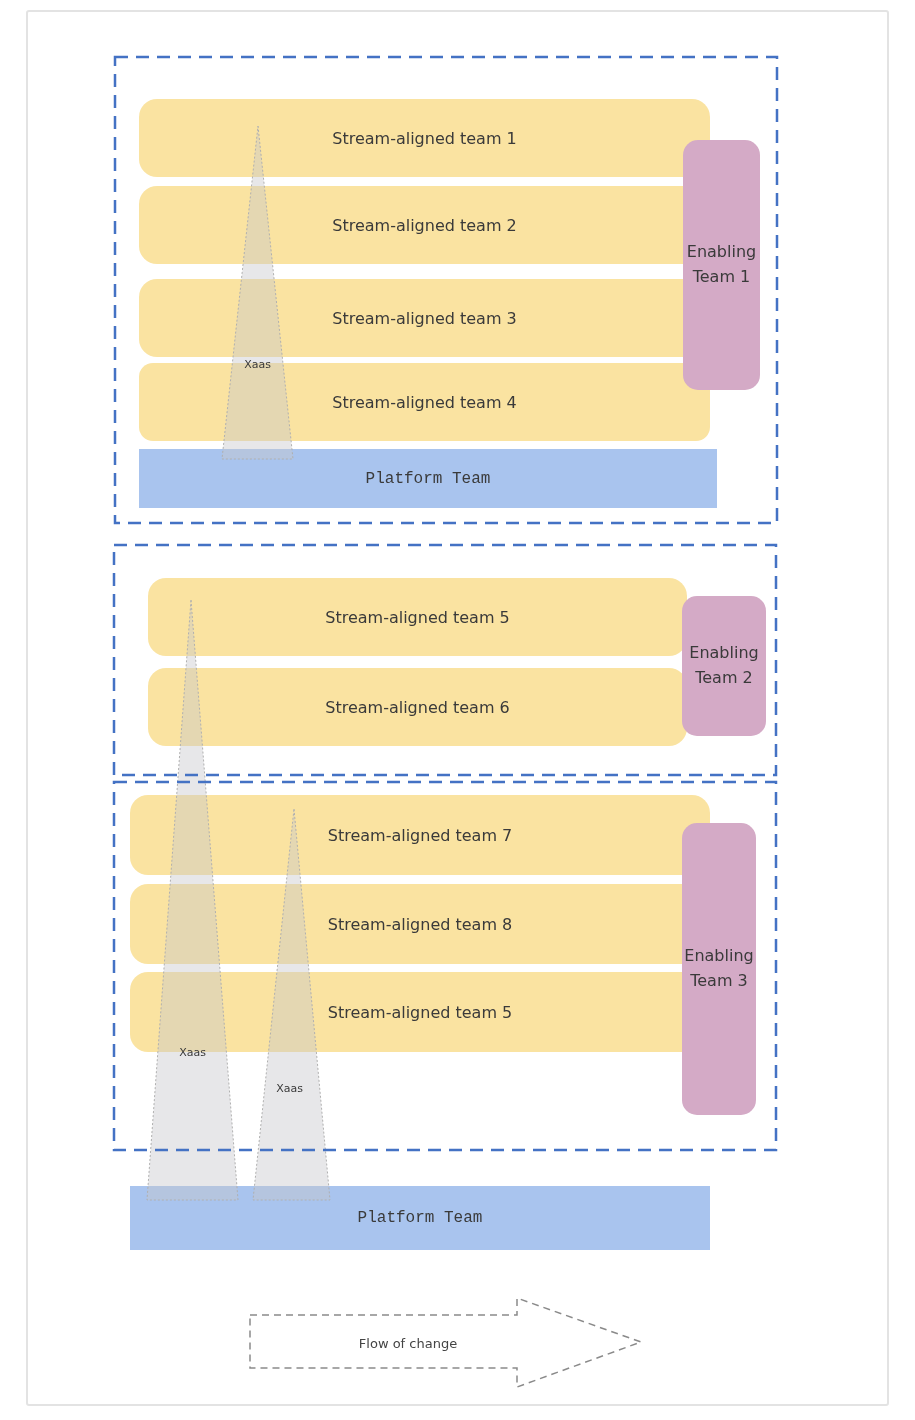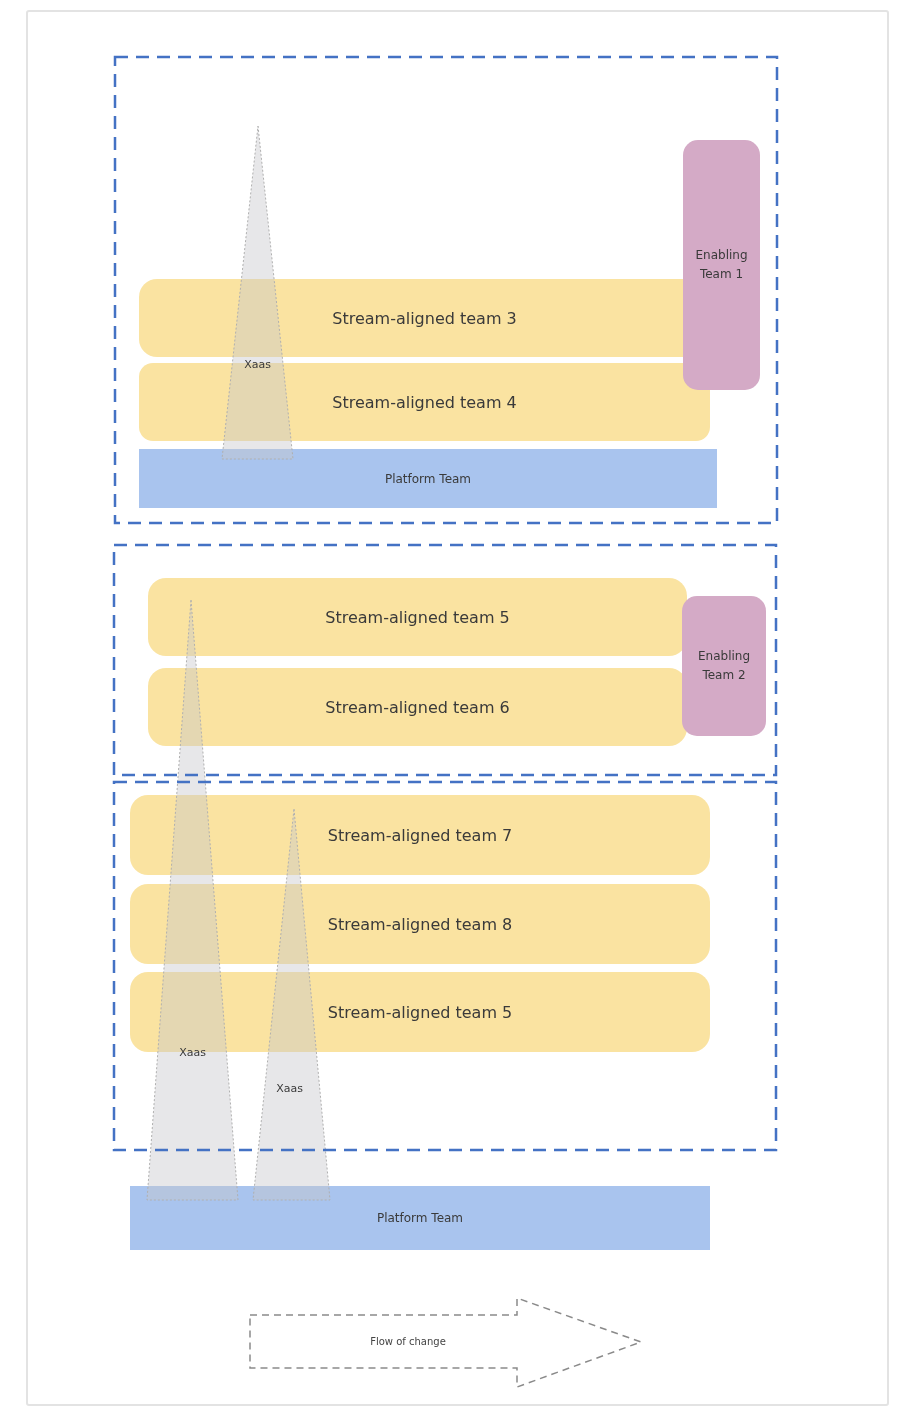--- a/index.html
+++ b/index.html
@@ -33,27 +33,28 @@
     box-sizing: border-box;
   }
   .team {
     background: var(--stream-team-fill, #fae3a1);
     border-radius: 18px;
     font-size: 16px;
   }
   .enabling {
     background: var(--enabling-team-fill, #d4aac6);
     border-radius: 15px;
-    font-size: 12px;
+    font-size: 16px;
     line-height: 1.55;
     padding: 8px;
   }
   .platform {
     background: var(--platform-team-fill, #a9c4ee);
-    font-size: 12px;
+    font-size: 16px;
+    font-family: Liberation Mono, monospace;
   }
   .overlay {
     position: absolute;
     left: 0; top: 0;
     z-index: 20;
     pointer-events: none;
   }
   .triangle {
     fill: var(--triangle-fill, rgba(198,198,202,0.42));
     stroke: var(--triangle-border, #b0b0b0);
@@ -77,43 +78,46 @@
     z-index: 30;
     font-size: 11px;
     line-height: 25px;
     color: var(--text, #3a3a3a);
     text-align: center;
     word-break: break-all;
   }
   .flow-label {
     position: absolute;
     z-index: 30;
-    font-size: 10px;
+    font-size: 13px;
     color: #444444;
     text-align: center;
   }
 </style>
 </head>
 <body>
 
 <div class="canvas">
   <div class="frame"></div>
 
+  <div class="box team" style="left:139px; top:99px;  width:571px; height:78px;">Stream-aligned team 1</div>
+  <div class="box team" style="left:139px; top:186px; width:571px; height:78px;">Stream-aligned team 2</div>
   <div class="box team" style="left:139px; top:279px; width:571px; height:78px;">Stream-aligned team 3</div>
   <div class="box team" style="left:139px; top:363px; width:571px; height:78px;border-radius:14px;">Stream-aligned team 4</div>
   <div class="box platform" style="left:139px; top:449px; width:578px; height:59px;">Platform Team</div>
   <div class="box enabling" style="left:683px; top:140px; width:77px; height:250px;">Enabling Team 1</div>
 
   <div class="box team" style="left:148px; top:578px; width:539px; height:78px;">Stream-aligned team 5</div>
   <div class="box team" style="left:148px; top:668px; width:539px; height:78px;">Stream-aligned team 6</div>
   <div class="box enabling" style="left:682px; top:596px; width:84px; height:140px;">Enabling Team 2</div>
 
   <div class="box team" style="left:130px; top:795px;  width:580px; height:80px;">Stream-aligned team 7</div>
   <div class="box team" style="left:130px; top:884px;  width:580px; height:80px;">Stream-aligned team 8</div>
   <div class="box team" style="left:130px; top:972px;  width:580px; height:80px;">Stream-aligned team 5</div>
+  <div class="box enabling" style="left:682px; top:823px; width:74px; height:292px;">Enabling Team 3</div>
 
   <div class="box platform" style="left:130px; top:1186px; width:580px; height:64px;">Platform Team</div>
 
   <svg class="overlay" width="915" height="1420" viewBox="0 0 915 1420">
     <polygon class="triangle" points="258,126 293,459 222,459"></polygon>
     <polygon class="triangle" points="191,600 238,1200 147,1200"></polygon>
     <polygon class="triangle" points="294,809 330,1200 253,1200"></polygon>
 
     <rect class="group-rect" x="115" y="57" width="662" height="466"></rect>
     <rect class="group-rect" x="114" y="545" width="662" height="230"></rect>

